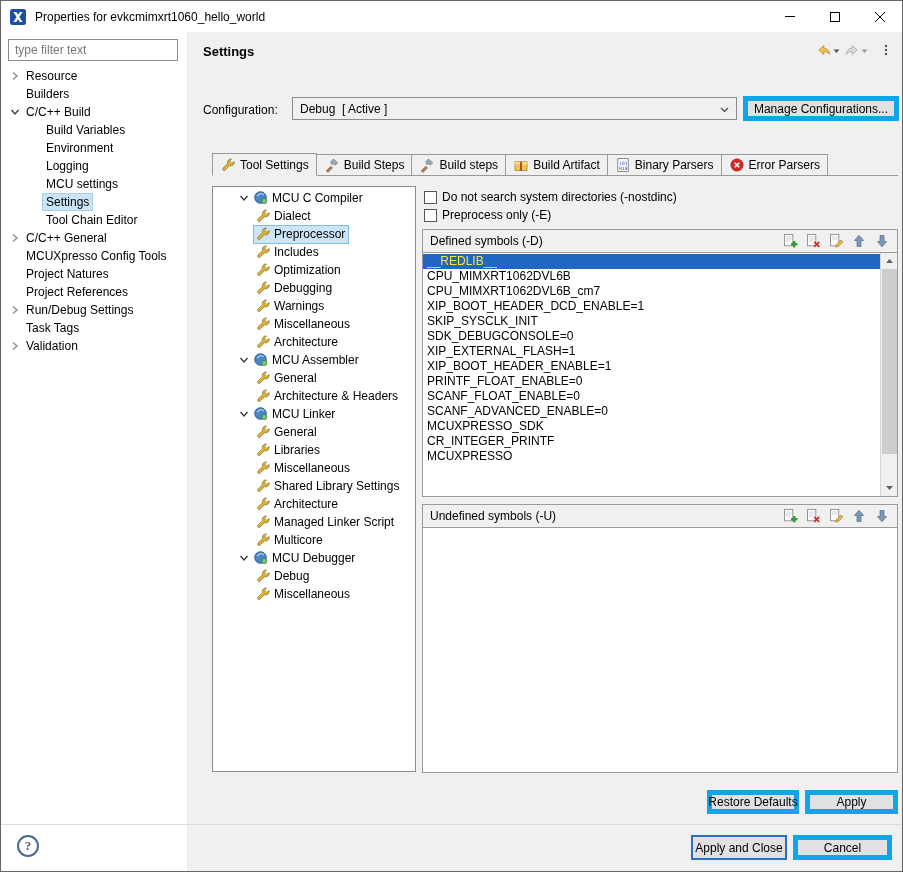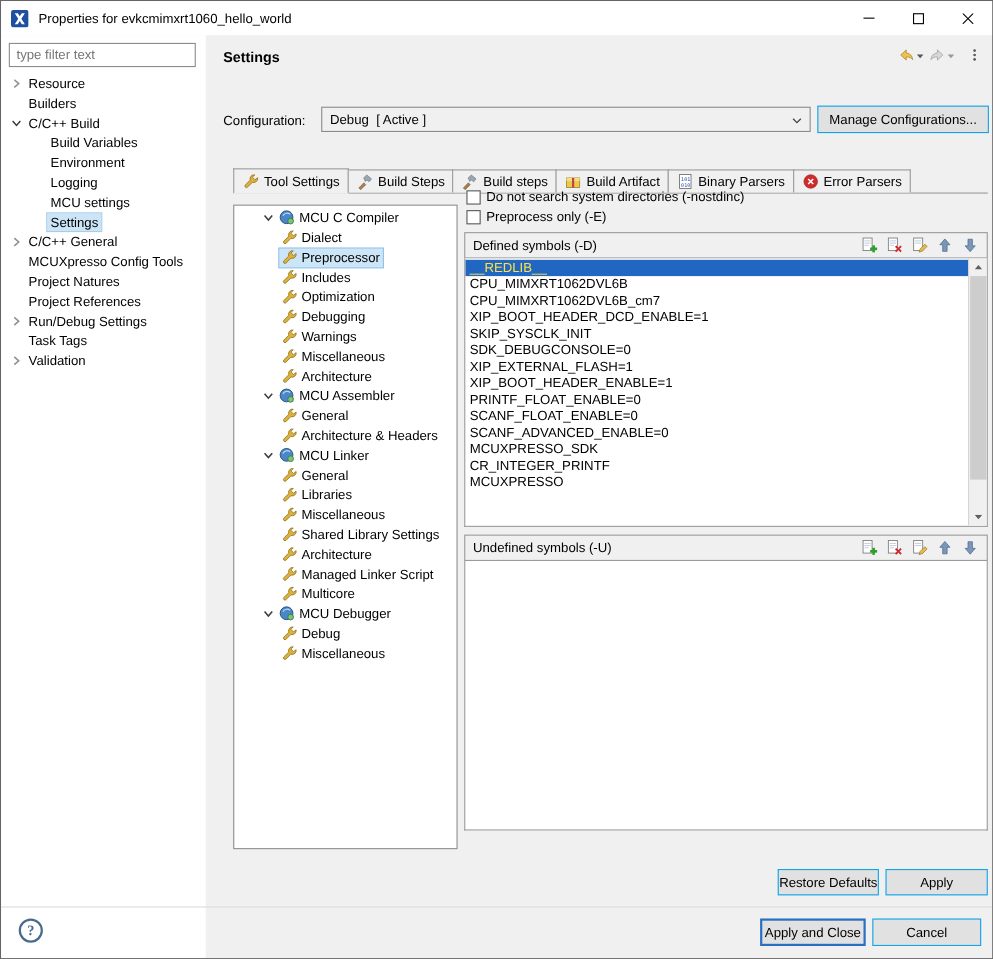--- a/index.html
+++ b/index.html
@@ -33,41 +33,41 @@
 .main{position:absolute;left:186px;top:31px;width:717px;height:841px;}
 .page-title{position:absolute;left:16px;top:12px;font-size:13px;font-weight:bold;}
 .nav-tools{position:absolute;right:10px;top:10px;display:flex;align-items:center;}
 .nav-caret{display:inline-flex;margin:2px 4px 0 1px;}
 .kebab{margin-left:6px;}
 
 .config-label{position:absolute;left:16px;top:71px;}
 .combo{position:absolute;left:105px;top:65px;width:445px;height:23px;border:1px solid #8b8b8b;background:#f0f0f0;display:flex;align-items:center;padding:0 7px;}
 .combo-text{white-space:pre;}
 .combo-caret{position:absolute;right:7px;top:9px;display:inline-flex;}
-.btn{background:#e1e1e1;border:1px solid #0ea5e9;display:flex;align-items:center;justify-content:center;font:12px "Liberation Sans",sans-serif;cursor:default;white-space:nowrap;}
+.btn{background:#e1e1e1;border:5px solid #0ea5e9;display:flex;align-items:center;justify-content:center;font:12px "Liberation Sans",sans-serif;cursor:default;white-space:nowrap;}
 .manage-btn{position:absolute;left:556px;top:64px;width:156px;height:25px;}
 
 
 .tab-bar{position:absolute;left:25px;top:120px;width:686px;height:24px;display:flex;align-items:flex-end;border-bottom:1px solid #9a9a9a;}
 .tab{height:21px;display:flex;align-items:center;gap:4px;padding:0 7px;background:#f0f0f0;border:1px solid #9a9a9a;border-bottom:none;margin-right:-1px;position:relative;}
 .tab.active{height:23px;margin-bottom:-1px;border-bottom:1px solid #f0f0f0;z-index:2;}
 .tab-lab{white-space:nowrap;}
 
 
 .tool-tree{position:absolute;left:25px;top:154px;width:204px;height:586px;background:#fff;border:1px solid #8b8b8b;overflow:hidden;padding-top:2px;}
 .tt-row{height:18px;display:flex;align-items:center;}
 .tt-row.parent{padding-left:23px;}
 .tt-row.child{padding-left:41px;}
 .tt-inner{display:flex;align-items:center;height:17px;padding:0 3px 0 1px;}
 .tt-inner .ico{margin-right:3px;}
 .tt-inner .lab{white-space:nowrap;}
 .tt-inner.selected{background:#cde6f7;outline:1px solid #84bce8;}
 
 
-.right-panel{position:absolute;left:235px;top:132px;width:476px;height:625px;}
+.right-panel{position:absolute;left:235px;top:150px;width:476px;height:625px;}
 .check-row{position:absolute;left:2px;display:flex;align-items:center;gap:5px;height:16px;}
 #check1{top:7px;}
 #check2{top:25px;text-align:center;}
 .checkbox{width:13px;height:13px;background:#fff;border:1px solid #555;flex:none;}
 .check-label{white-space:nowrap;}
 
 .group-header{position:absolute;left:0;width:476px;height:24px;border:1px solid #9a9a9a;background:#f0f0f0;display:flex;align-items:center;padding:0 7px;}
 #defined-header{top:47px;}
 #undefined-header{top:322px;}
 .group-title{flex:1;white-space:nowrap;}
@@ -163,20 +163,24 @@
           <span class="chev"></span>
           <span class="lab">Logging</span>
         </div>
         <div class="side-row" style="padding-left: 26px;">
           <span class="chev"></span>
           <span class="lab">MCU settings</span>
         </div>
         <div class="side-row selected" style="padding-left: 26px;">
           <span class="chev"></span>
           <span class="lab">Settings</span>
+        </div>
+        <div class="side-row" style="padding-left: 26px;">
+          <span class="chev"></span>
+          <span class="lab">Tool Chain Editor</span>
         </div>
         <div class="side-row" style="padding-left: 6px;">
           <span class="ico chev">
             <svg width="16" height="16" viewBox="0 0 16 16">
               <path d="M6 4.5L10 8l-4 3.5" fill="none" stroke="#8f8f8f" stroke-width="1.4"></path>
             </svg>
           </span>
           <span class="lab">C/C++ General</span>
         </div>
         <div class="side-row" style="padding-left: 6px; text-align: right;">

